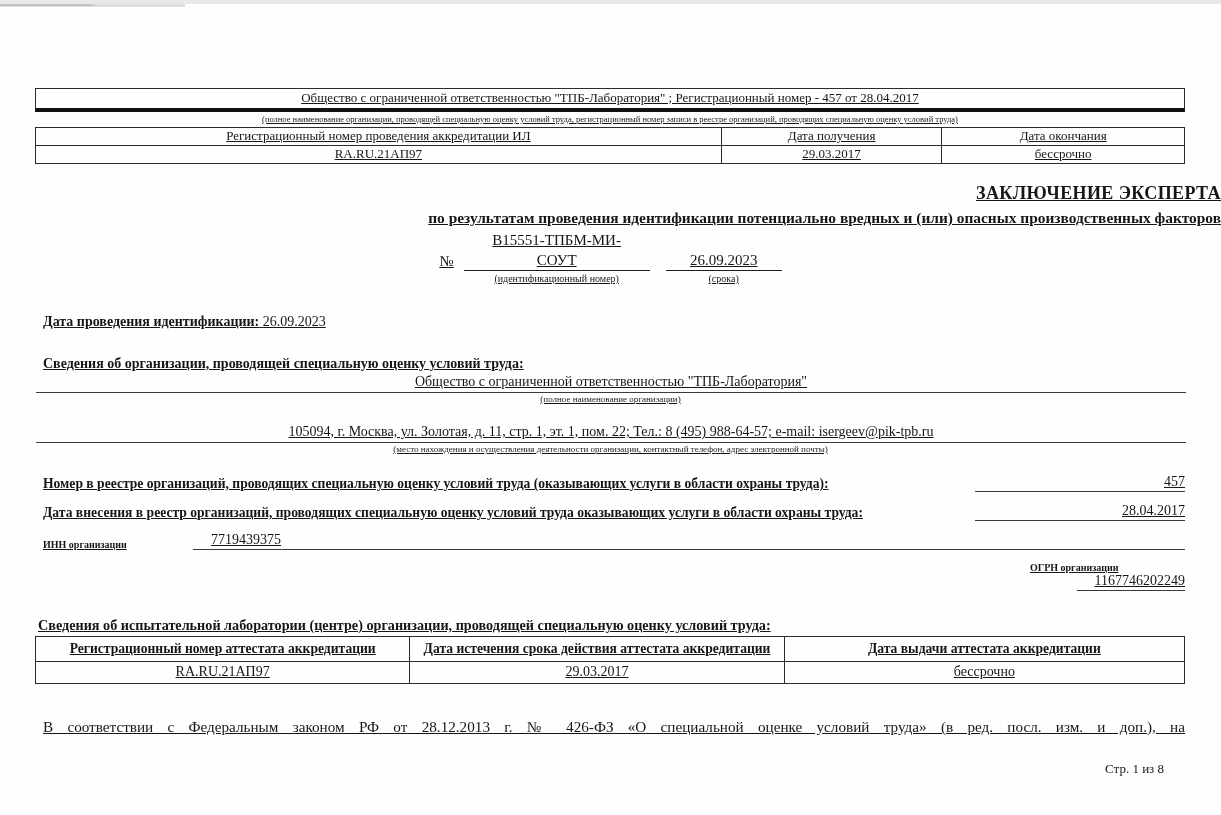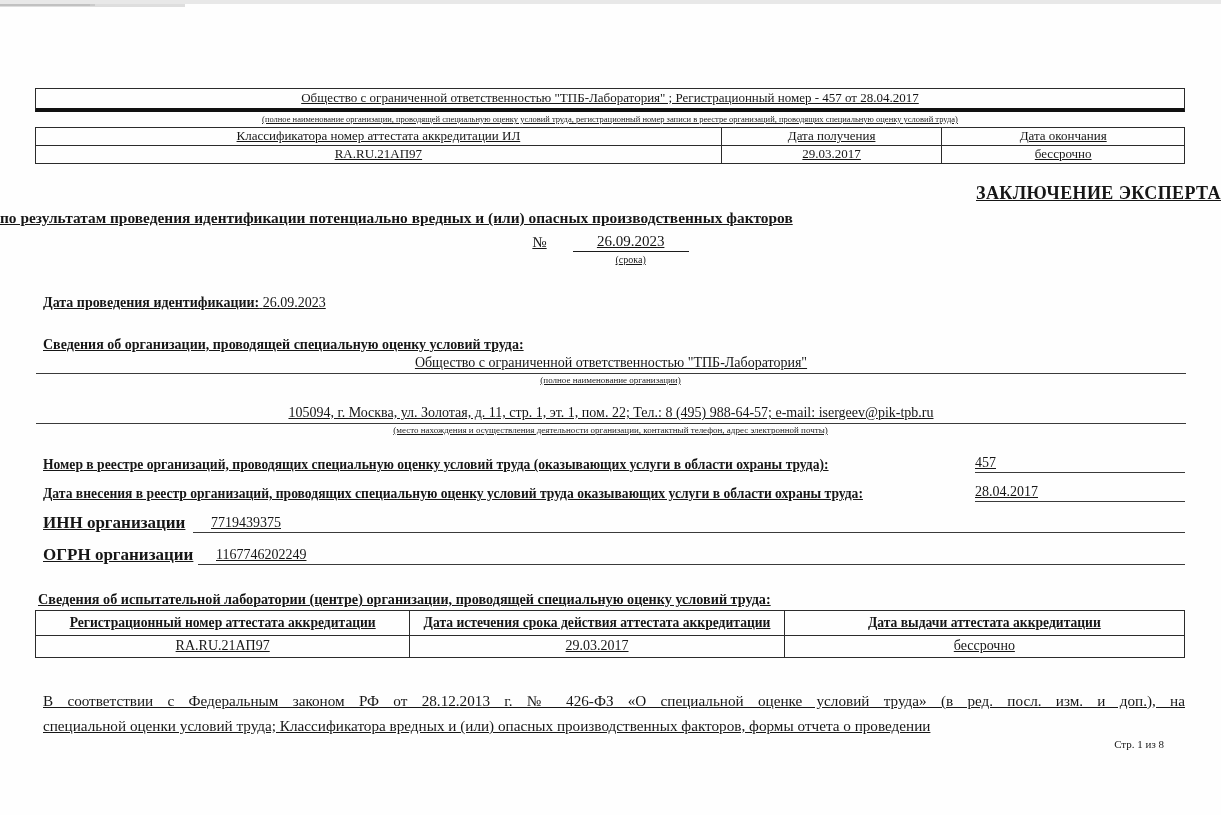--- a/index.html
+++ b/index.html
@@ -23,21 +23,21 @@
     text-align:center; font-size:13px; padding:1px 4px 2px; line-height:16px;
   }
   .tt-caption { font-size:8.5px; text-align:center; padding:2px 0 3px; color:#222; line-height:10px; }
   .tt-grid { display:grid; grid-template-columns:686fr 221fr 243fr; border:1.4px solid #2b2b2b; }
   .tt-cell { font-size:13px; text-align:center; padding:0 3px 1px; line-height:16px; }
   .tt-cell.bl { border-left:1.4px solid #2b2b2b; }
   .tt-cell.hb { border-bottom:1.4px solid #2b2b2b; }
 
   
   .doc-title { text-align:right; font-weight:bold; font-size:18px; margin-top:19px; letter-spacing:.4px; }
-  .doc-subtitle { text-align:left; font-weight:bold; font-size:15.4px; margin-top:5px; }
+  .doc-subtitle { text-align:right; font-weight:bold; font-size:15.4px; margin-top:5px; }
   .number-block { display:flex; justify-content:center; margin-top:4px; }
   .nb-no { font-size:15px; align-self:flex-end; margin:0 10px 15px 0; }
   .nb-id { width:186px; text-align:center; }
   .nb-line { font-size:15px; line-height:19px; }
   .nb-field { font-size:15px; line-height:20px; border-bottom:1.6px solid #1c1c1c; }
   .nb-cap { font-size:10px; line-height:13px; padding-top:1px; }
   .nb-gap { width:16px; }
   .nb-date { width:116px; text-align:center; align-self:flex-end; }
 
   
@@ -46,72 +46,77 @@
   .ident-date { margin-top:29px; }
   .org-label { margin-top:26px; }
   .center-field { margin:2px 35px 0 36px; text-align:center; font-size:14px;
     border-bottom:1.6px solid #3a3a3a; padding-bottom:2px; line-height:16px; }
   .center-cap { text-align:center; font-size:9px; color:#222; line-height:11px; padding-top:1px; }
   .addr-field { margin-top:19px; }
 
   .reg-row { display:flex; align-items:flex-end; margin:0 36px 0 43px; }
   .reg-row1 { margin-top:19px; } .reg-row2 { margin-top:11px;gap:12px; }
   .reg-label { flex:1; font-weight:bold; font-size:13.6px; line-height:17px; }
-  .reg-value { width:210px; margin-left:12px; text-align:left; font-size:14px;
+  .reg-value { width:210px; margin-left:12px; text-align:right; font-size:14px;
     border-bottom:1.6px solid #3a3a3a; padding-bottom:1px; }
 
   .code-row { display:flex; align-items:flex-end; margin:0 36px 0 43px; }
-  .inn-row { margin-top:11px; } .ogrn-row { margin-top:12px; }
-  .code-label { font-weight:bold; font-size:17px; }
+  .inn-row { margin-top:11px; } .ogrn-row { margin-top:12px;flex-direction:column; }
+  .code-label { font-weight:bold; font-size:10px; }
   .inn-row .code-label { width:150px; } .ogrn-row .code-label { width:155px; }
   .code-value { flex:1; font-size:14px; border-bottom:1.8px solid #3a3a3a;
     padding:0 0 1px 18px; }
 
   
   .lab-heading { margin:26px 36px 0 38px; font-weight:bold; font-size:14.2px; }
   .lab-table { margin:2px 36px 0 35px; display:grid; grid-template-columns:374fr 375fr 401fr;
     border:1.6px solid #2b2b2b; }
   .lab-h { font-weight:bold; font-size:13.6px; text-align:left; padding:3px 12px 4px;
     border-bottom:1.4px solid #2b2b2b; display:flex; align-items:center; justify-content:center;
     line-height:17px; }
   .lab-v { font-size:14px; text-align:center; padding:2px 4px 3px; }
   .lab-h.bl, .lab-v.bl { border-left:1.4px solid #2b2b2b; }
 
   
   .body-par { margin:30px 36px 0 43px; font-size:15.2px; line-height:25px; }
   .jline { text-align:justify; text-align-last:justify; }
-  .footer-page { position:absolute; top:734px; right:57px; font-size:11px; }
+  .footer-page { position:absolute; top:757px; right:57px; font-size:13px; }
 </style>
 </head>
 <body>
 
 <div class="page">
 
   <div class="artifact a1"></div>
   <div class="artifact a2"></div>
   <div class="artifact a3"></div>
 
   <div class="top-table">
     <div class="tt-row1">Общество с ограниченной ответственностью "ТПБ-Лаборатория" ; Регистрационный номер - 457 от 28.04.2017</div>
     <div class="tt-caption">(полное наименование организации, проводящей специальную оценку условий труда, регистрационный номер записи в реестре организаций, проводящих специальную оценку условий труда)</div>
     <div class="tt-grid">
-      <div class="tt-cell hb">Классификатора номер аттестата аккредитации ИЛ</div>
+      <div class="tt-cell hb">Регистрационный номер проведения аккредитации ИЛ</div>
       <div class="tt-cell hb bl">Дата получения</div>
       <div class="tt-cell hb bl">Дата окончания</div>
       <div class="tt-cell">RA.RU.21АП97</div>
       <div class="tt-cell bl">29.03.2017</div>
       <div class="tt-cell bl">бессрочно</div>
     </div>
   </div>
 
   <div class="doc-title">ЗАКЛЮЧЕНИЕ ЭКСПЕРТА</div>
   <div class="doc-subtitle">по результатам проведения идентификации потенциально вредных и (или) опасных производственных факторов</div>
 
   <div class="number-block">
     <div class="nb-no">№</div>
+    <div class="nb-id">
+      <div class="nb-line">В15551-ТПБМ-МИ-</div>
+      <div class="nb-field">СОУТ</div>
+      <div class="nb-cap">(идентификационный номер)</div>
+    </div>
     <div class="nb-gap"></div>
     <div class="nb-date">
       <div class="nb-field">26.09.2023</div>
       <div class="nb-cap">(срока)</div>
     </div>
   </div>
 
   <div class="line-label ident-date">
     <span class="b">Дата проведения идентификации:</span>
     <span>26.09.2023</span>
@@ -147,18 +152,17 @@
     <div class="lab-h">Регистрационный номер аттестата аккредитации</div>
     <div class="lab-h bl">Дата истечения срока действия аттестата аккредитации</div>
     <div class="lab-h bl">Дата выдачи аттестата аккредитации</div>
     <div class="lab-v">RA.RU.21АП97</div>
     <div class="lab-v bl">29.03.2017</div>
     <div class="lab-v bl">бессрочно</div>
   </div>
 
   <div class="body-par">
     <div class="jline">В соответствии с Федеральным законом РФ от 28.12.2013 г. № 426-ФЗ «О специальной оценке условий труда» (в ред. посл. изм. и доп.), на</div>
-    <div>специальной оценки условий труда; Классификатора вредных и (или) опасных производственных факторов, формы отчета о проведении</div>
   </div>
 
   <div class="footer-page">Стр. 1 из 8</div>
 
 </div>
 
 </body></html>

